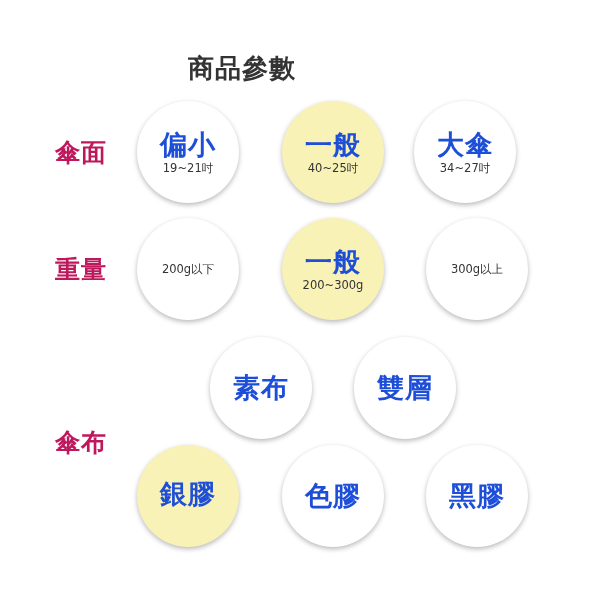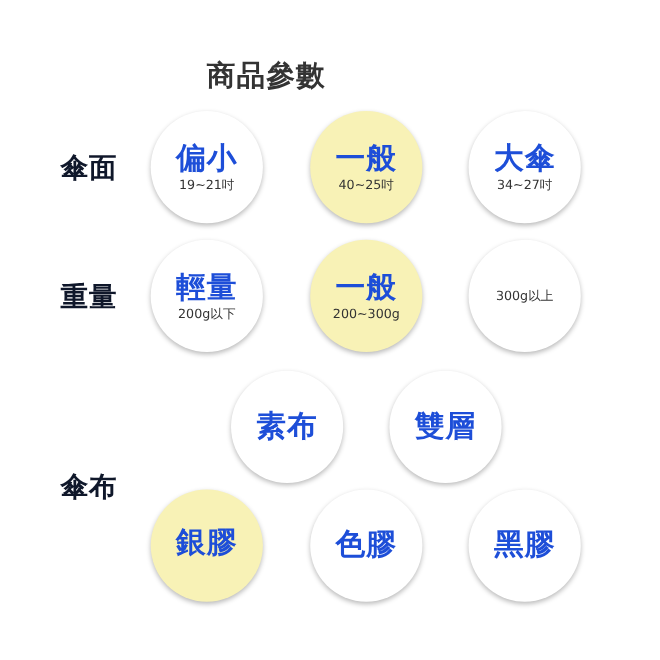--- a/index.html
+++ b/index.html
@@ -5,21 +5,21 @@
   html, body { margin: 0; padding: 0; }
   body {
     width: 600px; height: 600px; background: #ffffff; position: relative; overflow: hidden;
     font-family: "DejaVu Sans", "Liberation Sans", sans-serif; color: #333333;
   }
   .title {
     position: absolute; left: 0; width: 484px; top: 51px; text-align: center;
     font-size: 26px; font-weight: bold; color: #333333; letter-spacing: 1px;
   }
   .row-label {
-    position: absolute; left: 55px; font-size: 25px; font-weight: bold; color: #0f172a;
+    position: absolute; left: 55px; font-size: 25px; font-weight: bold; color: #be185d;
     letter-spacing: 1px; line-height: 30px;
   }
   .circle {
     position: absolute; width: 102px; height: 102px; border-radius: 50%;
     background: #ffffff;
     box-shadow: 0 2px 5px rgba(0,0,0,0.28);
     display: flex; flex-direction: column; align-items: center; justify-content: center;
     cursor: pointer;
   }
   .circle.selected { background: #f8f2b6; }
@@ -38,29 +38,28 @@
 <div class="row-label" style="top:138px;">傘面</div>
 
 <div class="circle" style="left:137px; top:101px;">
   <div class="main">偏小</div>
   <div class="sub">19~21吋</div>
 </div>
 <div class="circle selected" style="left:282px; top:101px;">
   <div class="main">一般</div>
   <div class="sub">40~25吋</div>
 </div>
-<div class="circle" style="left:426px; top:101px;text-align:center;">
+<div class="circle" style="left:414px; top:101px;text-align:center;">
   <div class="main">大傘</div>
   <div class="sub">34~27吋</div>
 </div>
 
 <div class="row-label" style="top:255px;">重量</div>
 
 <div class="circle" style="left:137px; top:218px;">
-  <div class="main">輕量</div>
   <div class="sub">200g以下</div>
 </div>
 <div class="circle selected" style="left:282px; top:218px;">
   <div class="main">一般</div>
   <div class="sub">200~300g</div>
 </div>
 <div class="circle" style="left:426px; top:218px;">
   <div class="sub">300g以上</div>
 </div>
 

